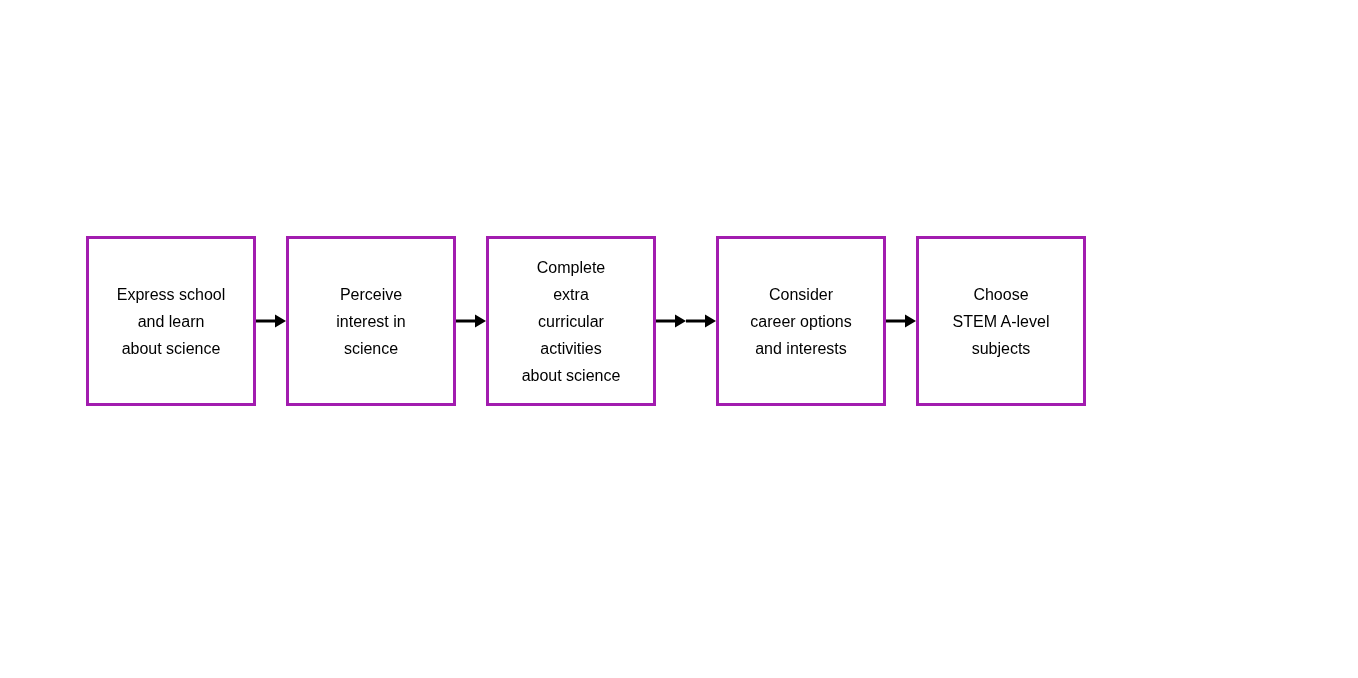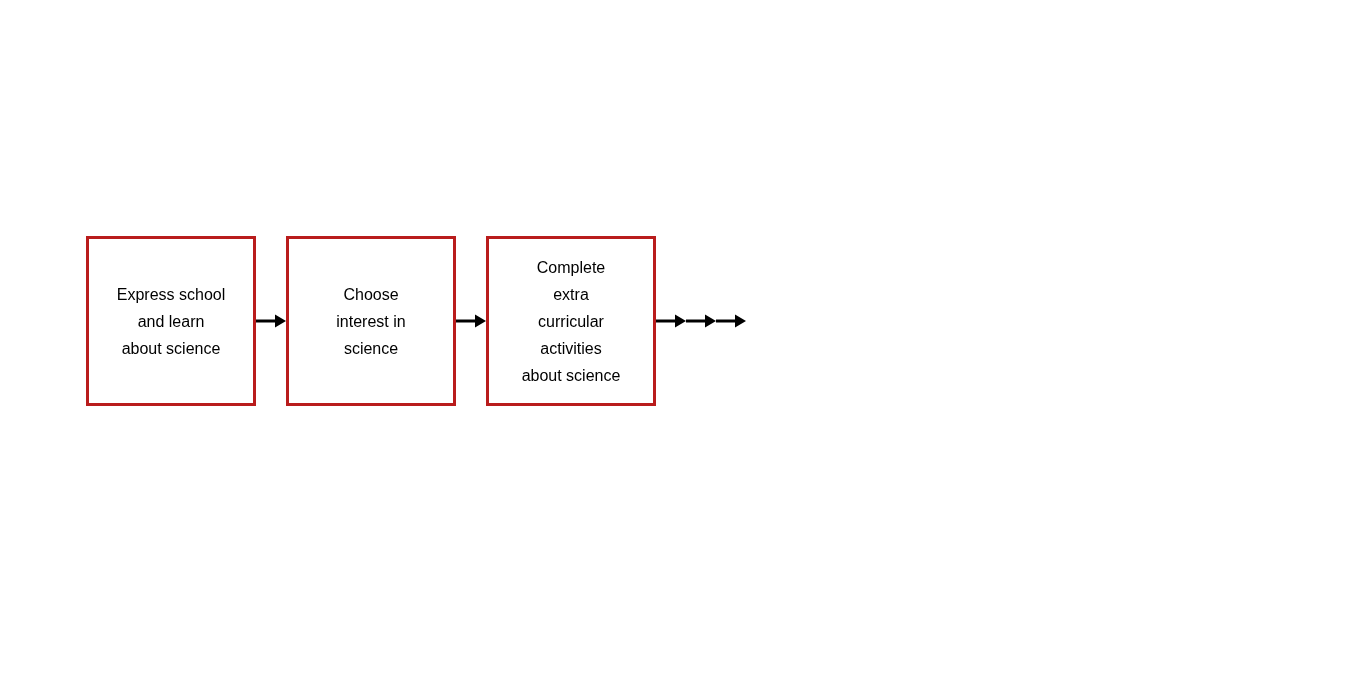--- a/index.html
+++ b/index.html
@@ -17,21 +17,21 @@
   .flow {
     position: absolute;
     left: 86px;
     top: 236px;
     display: flex;
     align-items: center;
   }
   .box {
     width: 164px;
     height: 164px;
-    border: 3px solid #b91c1c;
+    border: 3px solid #a21caf;
     background: #ffffff;
     display: flex;
     align-items: center;
     justify-content: center;
     flex: 0 0 auto;
   }
   .box .label {
     display: block;
     text-align: center;
     font-size: 16px;
@@ -63,21 +63,21 @@
   </div>
 
   <div class="arrow">
     <svg width="30" height="16" viewBox="0 0 30 16" aria-hidden="true">
       <line x1="0" y1="8" x2="21" y2="8" stroke="#000000" stroke-width="3"></line>
       <polygon points="19,1.5 30,8 19,14.5" fill="#000000"></polygon>
     </svg>
   </div>
 
   <div class="box">
-    <span class="label">Choose
+    <span class="label">Perceive
 interest in
 science</span>
   </div>
 
   <div class="arrow">
     <svg width="30" height="16" viewBox="0 0 30 16" aria-hidden="true">
       <line x1="0" y1="8" x2="21" y2="8" stroke="#000000" stroke-width="3"></line>
       <polygon points="19,1.5 30,8 19,14.5" fill="#000000"></polygon>
     </svg>
   </div>
@@ -98,22 +98,32 @@
   </div>
 
 
   <div class="arrow">
     <svg width="30" height="16" viewBox="0 0 30 16" aria-hidden="true">
       <line x1="0" y1="8" x2="21" y2="8" stroke="#000000" stroke-width="3"></line>
       <polygon points="19,1.5 30,8 19,14.5" fill="#000000"></polygon>
     </svg>
   </div>
 
+  <div class="box">
+    <span class="label">Consider
+career options
+and interests</span>
+  </div>
 
   <div class="arrow">
     <svg width="30" height="16" viewBox="0 0 30 16" aria-hidden="true">
       <line x1="0" y1="8" x2="21" y2="8" stroke="#000000" stroke-width="3"></line>
       <polygon points="19,1.5 30,8 19,14.5" fill="#000000"></polygon>
     </svg>
   </div>
 
+  <div class="box">
+    <span class="label">Choose
+STEM A-level
+subjects</span>
+  </div>
 
 </div>
 
 </body></html>

